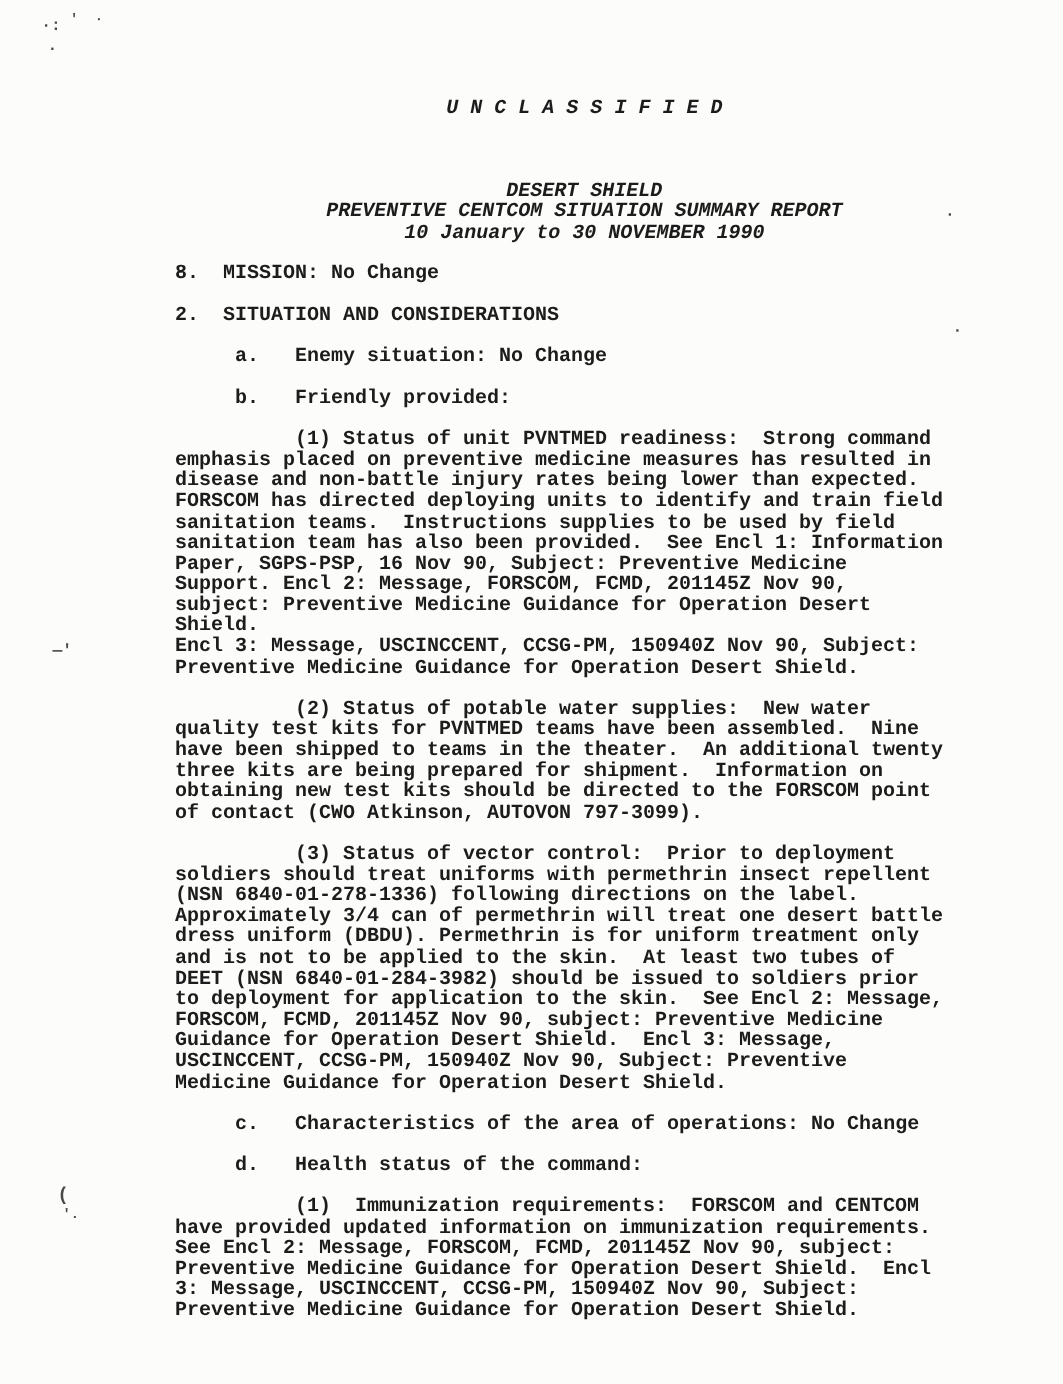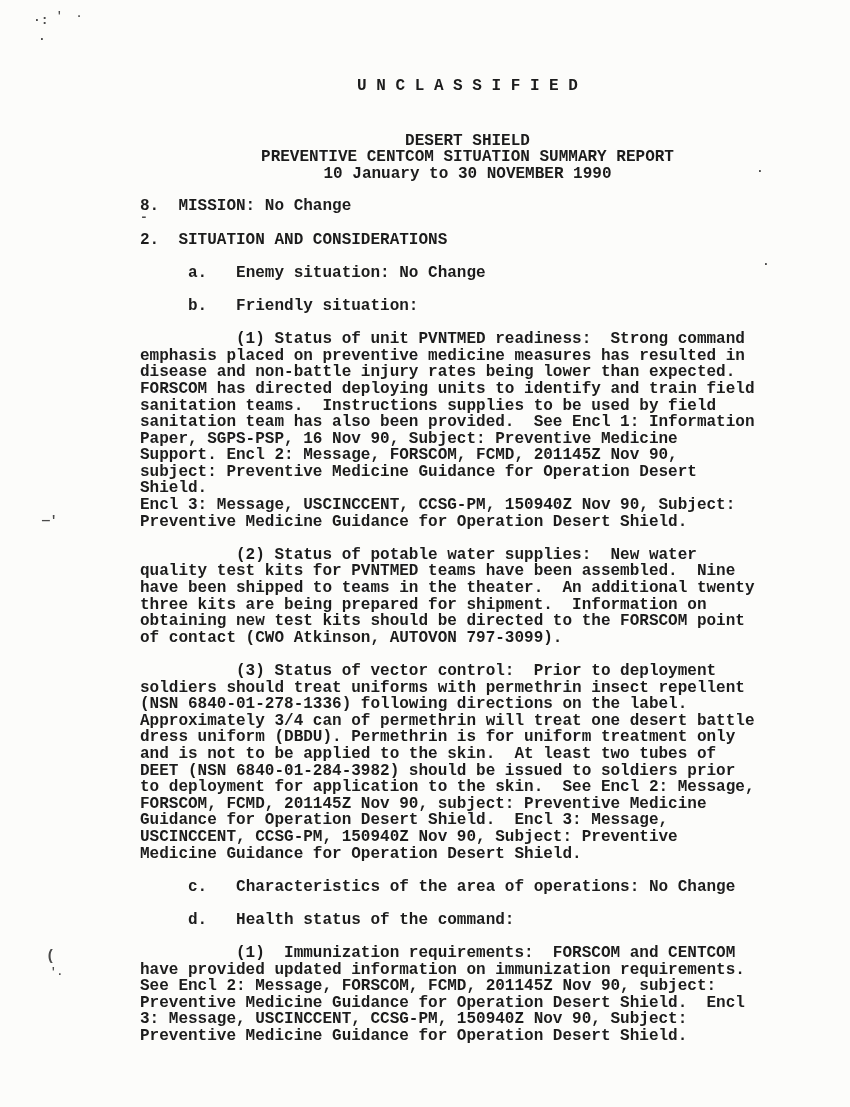--- a/index.html
+++ b/index.html
@@ -20,25 +20,27 @@
     color: #1c1c1c;
   }
   .content {
     position: absolute;
     left: 140px;
     top: 78px;
     width: 655px;
   }
   .classification {
     text-align: center;
-    margin-bottom: 38px;
+    margin-bottom: 50px;
     white-space: pre;
+    font-style: italic;
   }
   .title-block {
     margin-bottom: 16px;
+    font-style: italic;
   }
   .title-line {
     text-align: center;
     white-space: pre;
   }
   .block {
     margin: 0 0 16.6px 0;
     white-space: pre-wrap;
   }
   .mark {
@@ -79,21 +81,21 @@
 
     <div class="title-block">
       <div class="title-line">DESERT SHIELD</div>
       <div class="title-line">PREVENTIVE CENTCOM SITUATION SUMMARY REPORT</div>
       <div class="title-line">10 January to 30 NOVEMBER 1990</div>
     </div>
 
     <div class="block">8.  MISSION: No Change</div>
     <div class="block">2.  SITUATION AND CONSIDERATIONS</div>
     <div class="block">     a.   Enemy situation: No Change</div>
-    <div class="block">     b.   Friendly situation:</div>
+    <div class="block">     b.   Friendly provided:</div>
     <div class="block">          (1) Status of unit PVNTMED readiness:  Strong command
 emphasis placed on preventive medicine measures has resulted in
 disease and non-battle injury rates being lower than expected.
 FORSCOM has directed deploying units to identify and train field
 sanitation teams.  Instructions supplies to be used by field
 sanitation team has also been provided.  See Encl 1: Information
 Paper, SGPS-PSP, 16 Nov 90, Subject: Preventive Medicine
 Support. Encl 2: Message, FORSCOM, FCMD, 201145Z Nov 90,
 subject: Preventive Medicine Guidance for Operation Desert
 Shield.

